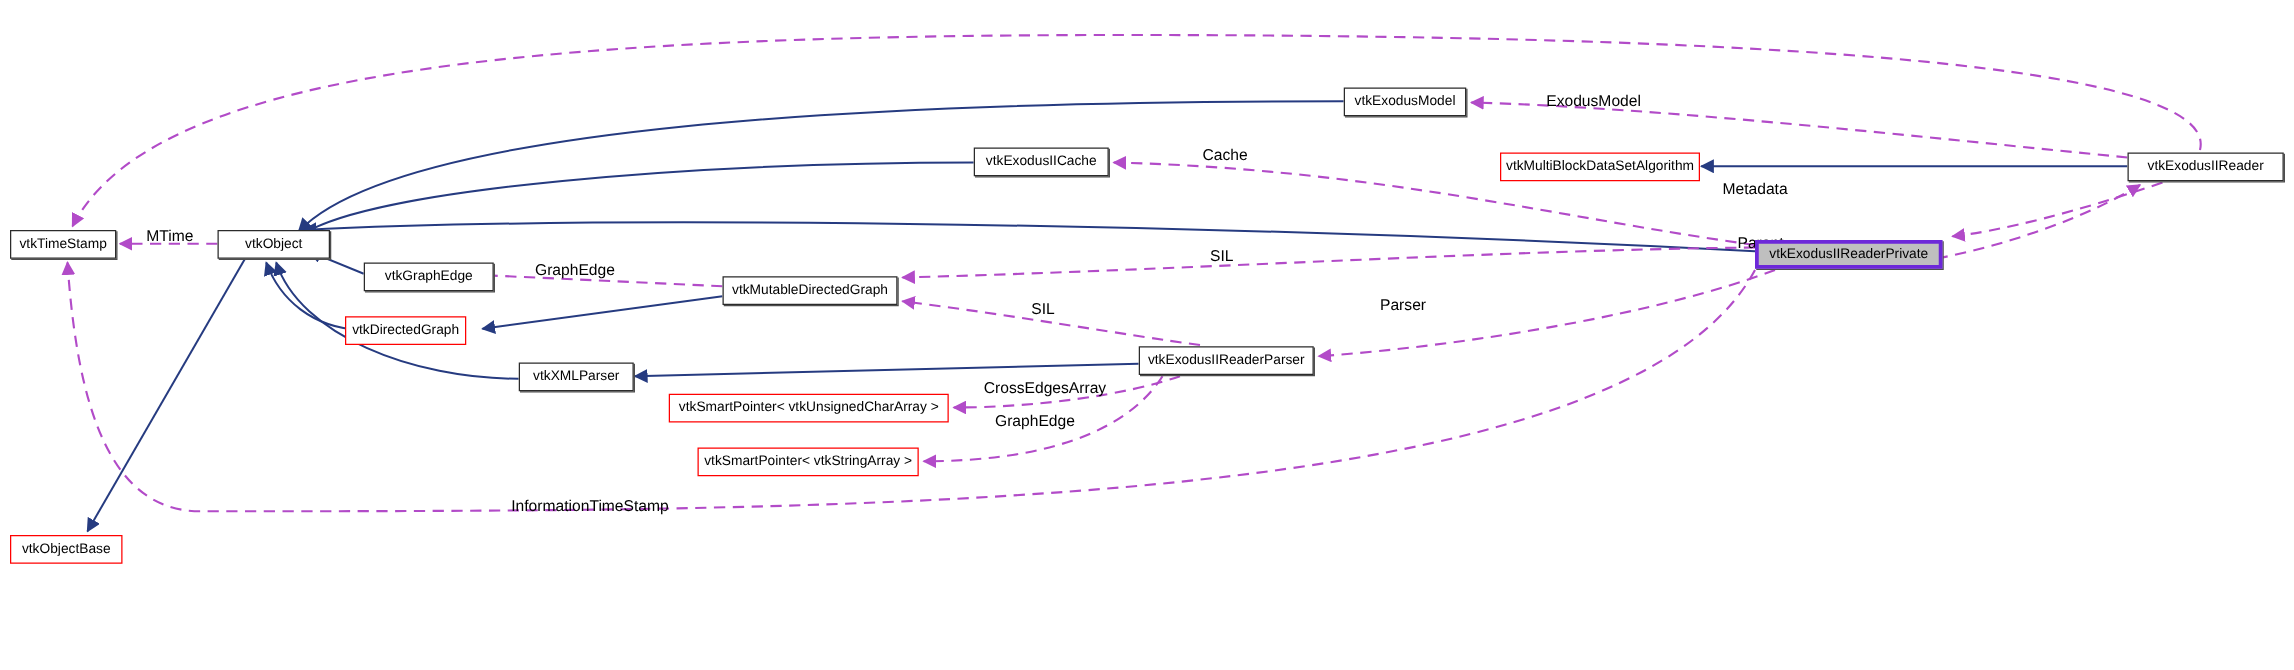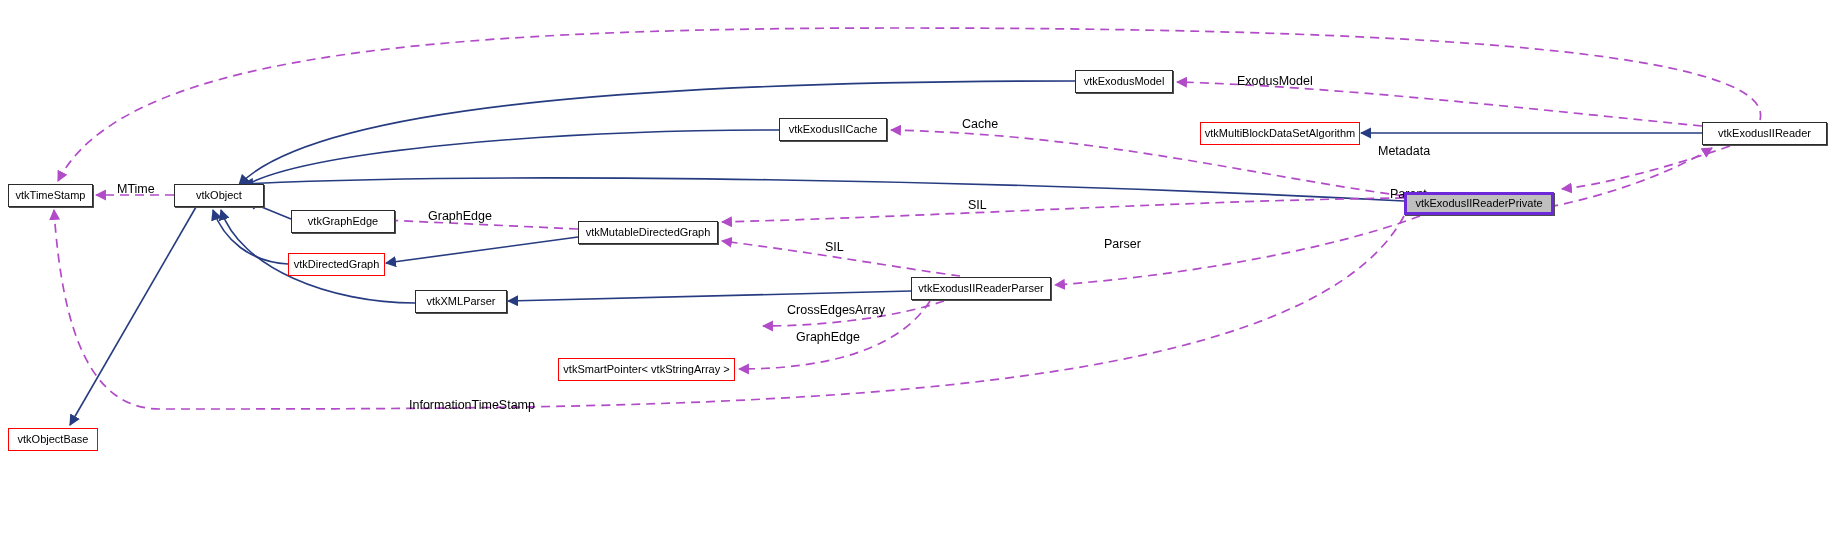--- a/index.html
+++ b/index.html
@@ -143,21 +143,21 @@
   </div>
 
   <div class="node red" style="left:8px; top:428px; width:90px;">
     <span>vtkObjectBase</span>
   </div>
 
   <div class="node black" style="left:291px; top:210px; width:104px;">
     <span>vtkGraphEdge</span>
   </div>
 
-  <div class="node red" style="left:288px; top:253px; width:97px;justify-content:center;">
+  <div class="node red" style="left:276px; top:253px; width:97px;justify-content:center;">
     <span>vtkDirectedGraph</span>
   </div>
 
   <div class="node black" style="left:415px; top:290px; width:92px;">
     <span>vtkXMLParser</span>
   </div>
 
   <div class="node black" style="left:578px; top:221px; width:140px;">
     <span>vtkMutableDirectedGraph</span>
   </div>
@@ -167,20 +167,23 @@
   </div>
 
   <div class="node black" style="left:1075px; top:70px; width:98px;">
     <span>vtkExodusModel</span>
   </div>
 
   <div class="node black" style="left:911px; top:277px; width:140px;">
     <span>vtkExodusIIReaderParser</span>
   </div>
 
+  <div class="node red" style="left:535px; top:315px; width:224px;">
+    <span>vtkSmartPointer&lt; vtkUnsignedCharArray &gt;</span>
+  </div>
 
   <div class="node red" style="left:558px; top:358px; width:177px;">
     <span>vtkSmartPointer&lt; vtkStringArray &gt;</span>
   </div>
 
   <div class="node red" style="left:1200px; top:122px; width:160px;">
     <span>vtkMultiBlockDataSetAlgorithm</span>
   </div>
 
   <div class="node current" style="left:1404px; top:192px; width:150px;">

